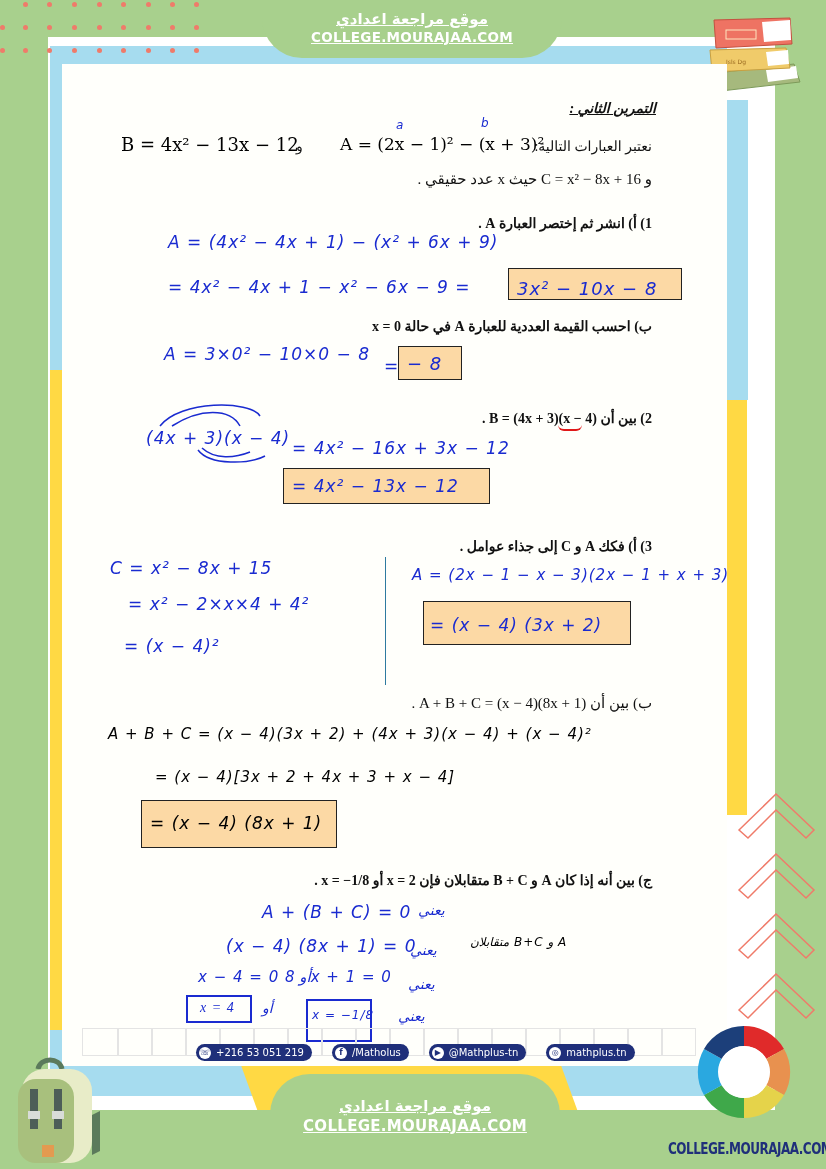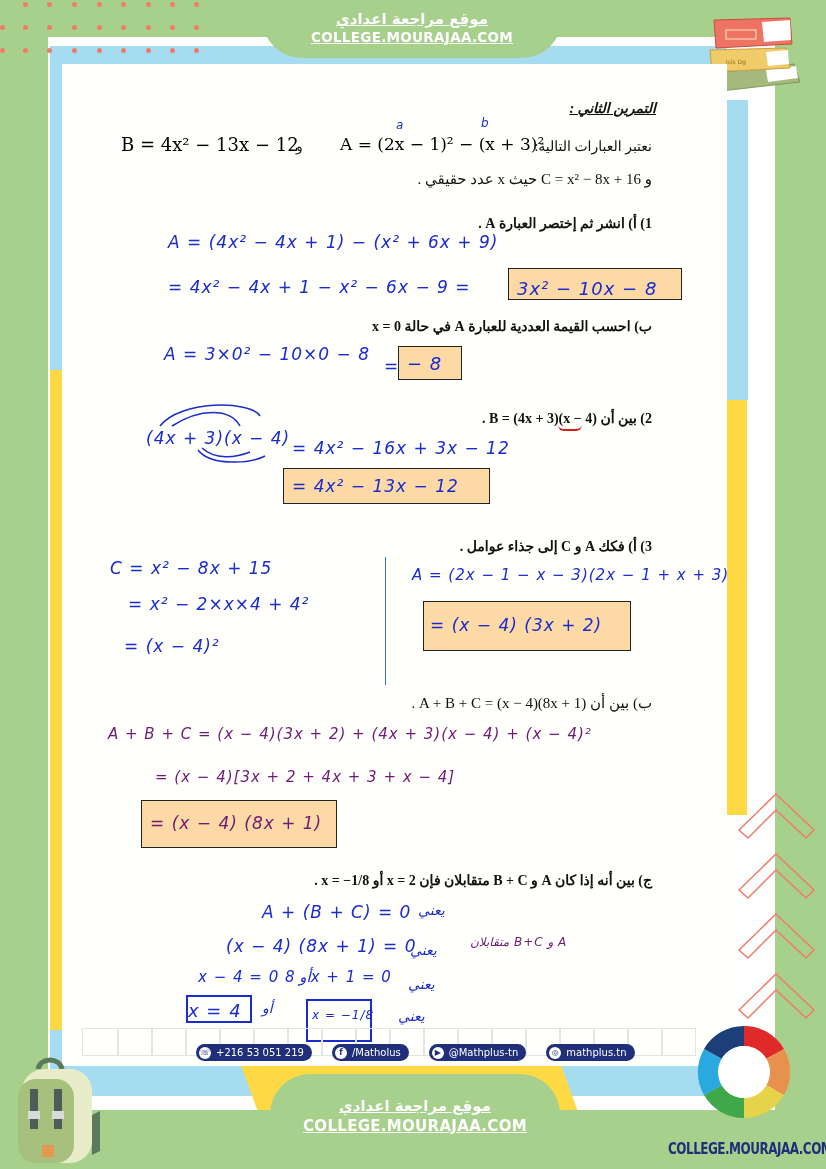--- a/index.html
+++ b/index.html
@@ -13,21 +13,21 @@
     .dot { width: 5px; height: 5px; border-radius: 50%; background: #ef7b6a; position: absolute; }
     
     .banner { background: #a8d08d; text-align: center; color: #fff; font-family: "DejaVu Sans", sans-serif; font-weight: bold; }
     .banner .ar { text-decoration: underline; direction: rtl; }
     .banner .en { text-decoration: underline; letter-spacing: 0.3px; }
     
     .printed { font-family: "Liberation Serif", serif; color: #111; direction: rtl; font-size: 14px; font-weight: bold; white-space: nowrap; }
     .math { font-family: "DejaVu Serif", serif; font-style: normal; direction: ltr; unicode-bidi: isolate; }
     
     .hw { font-family: "DejaVu Sans", sans-serif; font-style: italic; color: #1a2bd0; white-space: nowrap; font-size: 17px; letter-spacing: 1px; }
-    .hw.red { color: #701a75; }
+    .hw.red { color: #000000; }
     .answer-box { background: #fcd9a5; border: 1.5px solid #222; }
     .footer-pill { background: #1f2f7a; color: #fff; border-radius: 10px; font-family: "DejaVu Sans", sans-serif; font-size: 10px; height: 17px; display: flex; align-items: center; padding: 0 8px 0 3px; gap: 5px; }
     .pill-ico { width: 12px; height: 12px; border-radius: 50%; background: #fff; color: #1f2f7a; font-size: 8px; display: flex; align-items: center; justify-content: center; font-weight: bold; }
     .grid-cell { border: 1px solid #e4e4e4; }
   </style>
 </head>
 <body>
 
 <div class="abs white-band" style="left:48px;top:37px;width:727px;height:1080px;"></div>
 <div class="abs blue-band" style="left:50px;top:46px;width:677px;height:1050px;"></div>
@@ -125,41 +125,41 @@
 <div class="abs answer-box" style="left:283px;top:468px;width:207px;height:36px;">
   <div class="hw" style="position:absolute;left:8px;top:7px;">= 4x² − 13x − 12</div>
 </div>
 
 <div class="abs printed" style="right:174px;top:538px;">3) أ) فكك A و C إلى جذاء عوامل .</div>
 <div class="abs hw" style="left:110px;top:558px;">C = x² − 8x + 15</div>
 <div class="abs hw" style="left:128px;top:594px;">= x² − 2×x×4 + 4²</div>
 <div class="abs hw" style="left:124px;top:636px;">= (x − 4)²</div>
 <div class="abs" style="left:385px;top:557px;width:1px;height:128px;background:#2e7aa0;"></div>
 <div class="abs hw" style="left:412px;top:566px;font-size:15px;">A = (2x − 1 − x − 3)(2x − 1 + x + 3)</div>
-<div class="abs answer-box" style="left:423px;top:601px;width:208px;height:50px;">
+<div class="abs answer-box" style="left:423px;top:601px;width:208px;height:44px;">
   <div class="hw" style="position:absolute;left:6px;top:13px;">= (x − 4)  (3x + 2)</div>
 </div>
 
 <div class="abs printed" style="right:174px;top:694px;font-weight:normal;font-size:15px;">ب) بين أن  A + B + C = (x − 4)(8x + 1) .</div>
 <div class="abs hw red" style="left:108px;top:725px;font-size:15px;">A + B + C = (x − 4)(3x + 2) + (4x + 3)(x − 4) + (x − 4)²</div>
 <div class="abs hw red" style="left:155px;top:768px;font-size:15px;">= (x − 4)[3x + 2 + 4x + 3 + x − 4]</div>
 <div class="abs answer-box" style="left:141px;top:800px;width:196px;height:48px;">
   <div class="hw red" style="position:absolute;left:8px;top:12px;">= (x − 4) (8x + 1)</div>
 </div>
 
 <div class="abs printed" style="right:174px;top:872px;">ج) بين أنه إذا كان A و B + C متقابلان فإن x = 2  أو  x = −1/8 .</div>
 <div class="abs hw red" style="left:470px;top:935px;font-size:12px;direction:rtl;">A و B+C متقابلان</div>
 <div class="abs hw" style="left:262px;top:902px;">A + (B + C) = 0</div>
 <div class="abs hw" style="left:418px;top:902px;font-size:14px;">يعني</div>
 <div class="abs hw" style="left:226px;top:936px;">(x − 4) (8x + 1) = 0</div>
 <div class="abs hw" style="left:410px;top:942px;font-size:14px;">يعني</div>
 <div class="abs hw" style="left:198px;top:968px;font-size:15px;">x − 4 = 0  أو  8x + 1 = 0</div>
 <div class="abs hw" style="left:408px;top:976px;font-size:14px;">يعني</div>
 <div class="abs" style="left:186px;top:995px;width:66px;height:28px;border:2px solid #1a2bd0;">
-  <div class="hw" style="position:absolute;left:0;top:3px;font-size:18px;">x = 4</div>
+  <div class="hw" style="position:absolute;left:12px;top:3px;font-size:14px;font-family:Liberation Serif, serif;">x = 4</div>
 </div>
 <div class="abs hw" style="left:262px;top:1000px;font-size:14px;">أو</div>
 <div class="abs" style="left:306px;top:999px;width:66px;height:43px;border:2px solid #1a2bd0;padding-left:16px;">
   <div class="hw" style="position:absolute;left:4px;top:7px;font-size:12px;">x = −1/8</div>
 </div>
 <div class="abs hw" style="left:398px;top:1008px;font-size:14px;">يعني</div>
 
 <div class="abs" style="left:82px;top:1028px;width:620px;height:28px;display:flex;">
   <div class="grid-cell" style="width:36px"></div>
     <div class="grid-cell" style="width:34px"></div>

